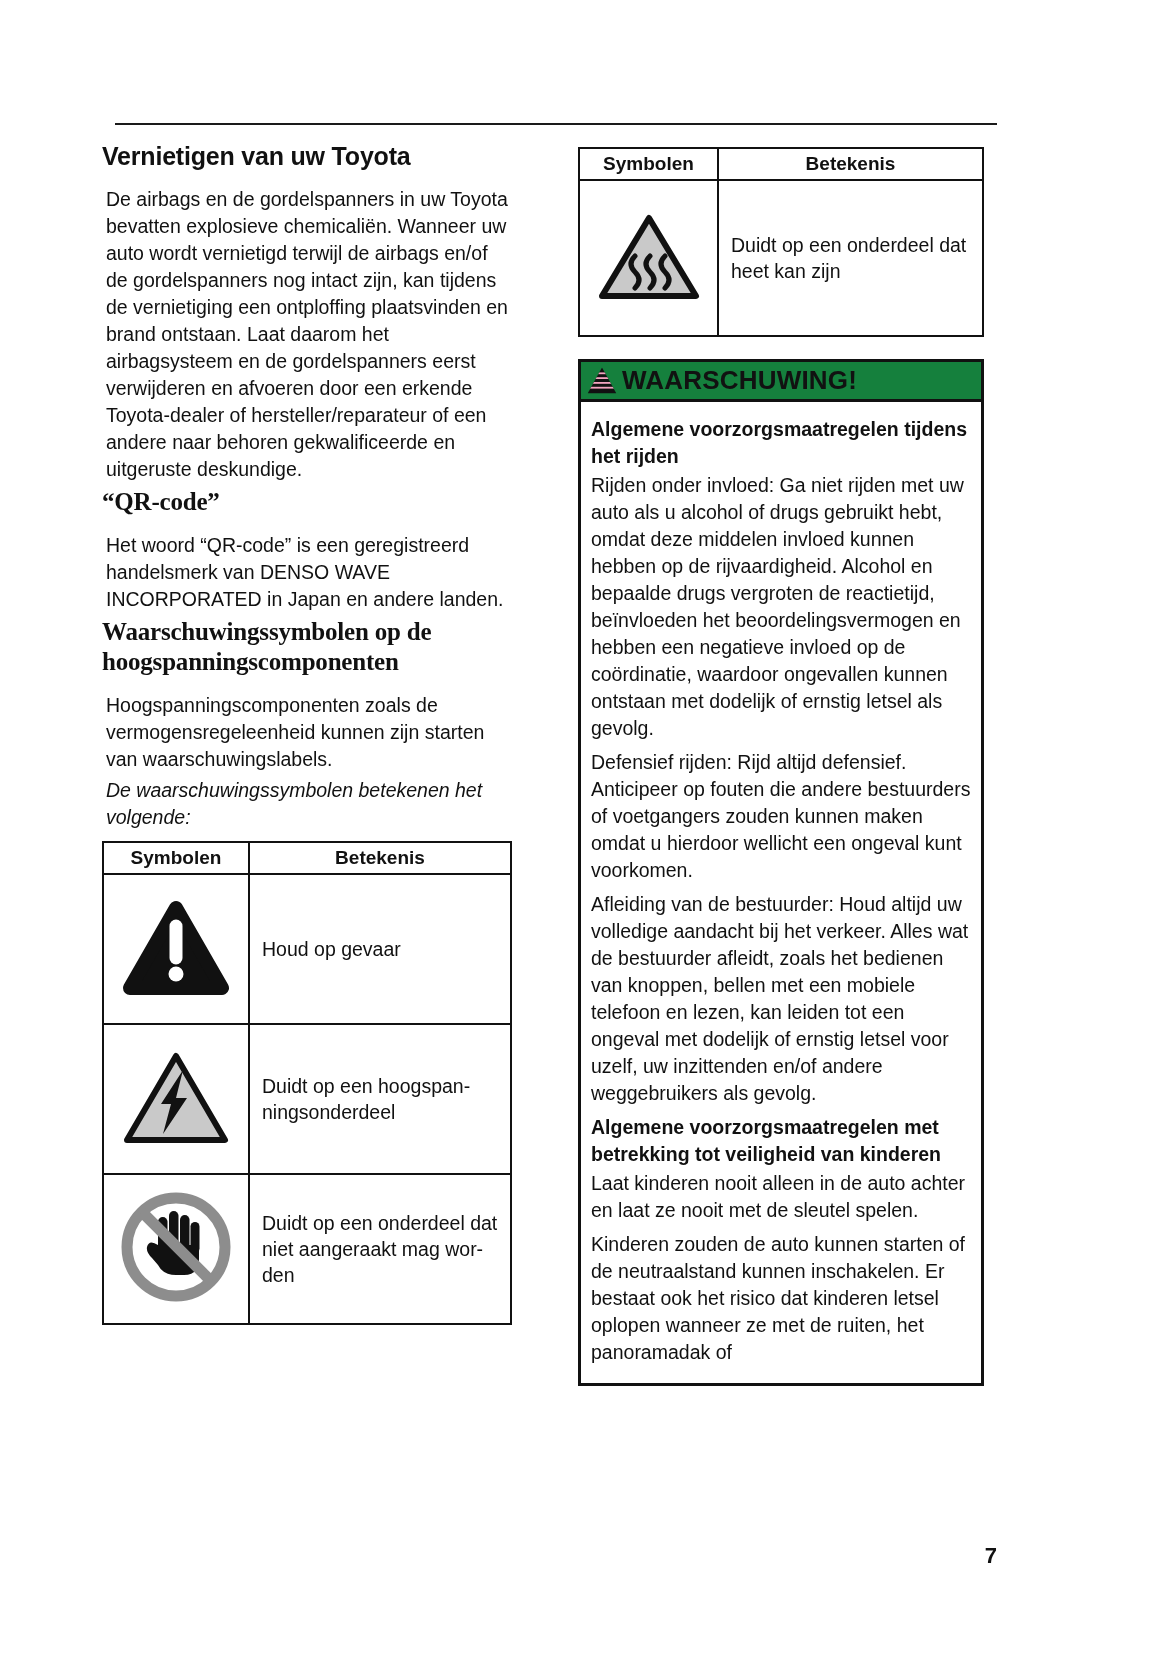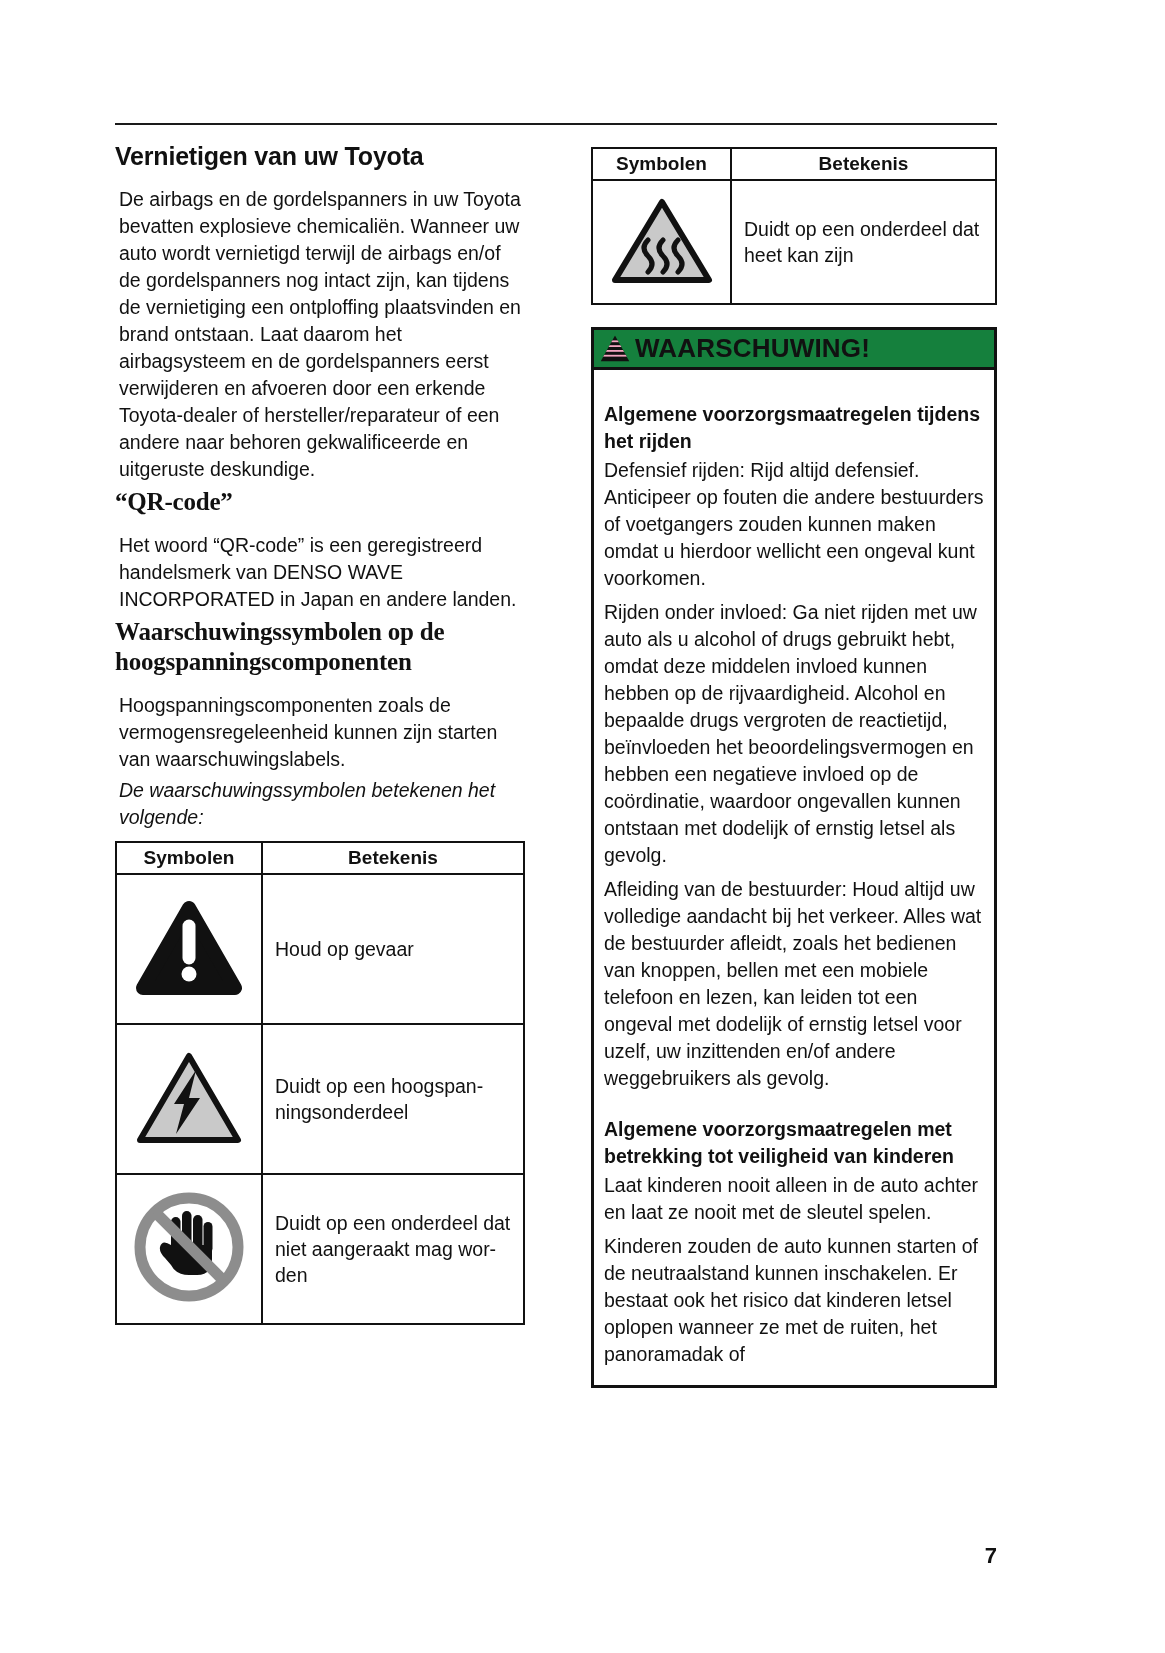--- a/index.html
+++ b/index.html
@@ -5,40 +5,40 @@
   html, body { margin: 0; padding: 0; }
   body {
     width: 1165px; height: 1653px;
     background: #ffffff;
     font-family: "Liberation Sans", sans-serif;
     color: #111111;
     position: relative;
     overflow: hidden;
   }
   .top-rule { position: absolute; left: 115px; top: 123px; width: 882px; height: 2px; background: #1a1a1a; }
-  .columns { position: absolute; left: 115px; top: 141px; width: 882px; display: flex; gap: 66px; justify-content: flex-end; }
+  .columns { position: absolute; left: 102px; top: 141px; width: 882px; display: flex; gap: 66px; justify-content: flex-end; }
   .col-left { width: 410px; }
   .col-right { width: 406px; }
   h2.sec { font-size: 25px; font-weight: bold; margin: 0 0 15px 0; letter-spacing: -0.2px; line-height: 30px; }
   .sec-mt { margin-top: 27px; font-family: Liberation Serif, serif; }
   p.body { font-size: 19.5px; line-height: 27px; margin: 4px; }
   .gap12 { margin-top: 12px; font-style: italic; }
   table.sym-table { border-collapse: collapse; width: 100%; margin-top: 10px; table-layout: fixed; }
   .sym-table th, .sym-table td { border: 2px solid #111; }
   .sym-table th { font-size: 19px; font-weight: bold; text-align: center; padding: 4px 2px; }
   td.sym-cell { width: 140px; text-align: center; vertical-align: middle; }
   td.meaning-cell { font-size: 19.5px; line-height: 26px; padding: 10px 12px; vertical-align: middle; }
   .col-right td.sym-cell { width: 133px; }
   .lt-row { height: 150px; }
-  .rt-row { height: 124px; }
+  .rt-row { height: 156px; }
   .warning-box { border: 3px solid #111; margin-top: 22px; }
   .warning-header { background: #15803d; border-bottom: 3px solid #111; display: flex; align-items: center; padding: 3px 6px; }
   .warning-title { font-size: 26px; font-weight: bold; letter-spacing: 0.2px; }
   .warning-body { padding: 7px 10px 10px 10px; }
-  .warning-body h3 { font-size: 19.5px; line-height: 27px; margin: 24px 0 2px 0; }
+  .warning-body h3 { font-size: 19.5px; line-height: 27px; margin: 7px 0 2px 0; }
   .warning-body p { font-size: 19.5px; line-height: 27px; margin: 0 0 7px 0; }
   .page-number { position: absolute; top: 1543px; right: 168px; font-size: 22px; font-weight: bold; }
   .w-icon { margin-right: 5px; display: block; }
   svg { display: inline-block; }
 </style>
 </head>
 <body>
 
 <div class="top-rule"></div>
 
@@ -138,22 +138,22 @@
               <rect y="34" width="100" height="6"></rect>
               <rect y="50" width="100" height="6"></rect>
               <rect y="66" width="100" height="6"></rect>
             </g>
           </g>
         </svg>
         <span class="warning-title">WAARSCHUWING!</span>
       </div>
       <div class="warning-body">
         <h3>Algemene voorzorgsmaatregelen tijdens het rijden</h3>
+        <p>Rijden onder invloed: Ga niet rijden met uw auto als u alcohol of drugs gebruikt hebt, omdat deze middelen invloed kunnen hebben op de rijvaardigheid. Alcohol en bepaalde drugs vergroten de reactietijd, beïnvloeden het beoordelingsvermogen en hebben een negatieve invloed op de coördinatie, waardoor ongevallen kunnen ontstaan met dodelijk of ernstig letsel als gevolg.</p>
         <p>Defensief rijden: Rijd altijd defensief. Anticipeer op fouten die andere bestuurders of voetgangers zouden kunnen maken omdat u hierdoor wellicht een ongeval kunt voorkomen.</p>
-        <p>Rijden onder invloed: Ga niet rijden met uw auto als u alcohol of drugs gebruikt hebt, omdat deze middelen invloed kunnen hebben op de rijvaardigheid. Alcohol en bepaalde drugs vergroten de reactietijd, beïnvloeden het beoordelingsvermogen en hebben een negatieve invloed op de coördinatie, waardoor ongevallen kunnen ontstaan met dodelijk of ernstig letsel als gevolg.</p>
         <p>Afleiding van de bestuurder: Houd altijd uw volledige aandacht bij het verkeer. Alles wat de bestuurder afleidt, zoals het bedienen van knoppen, bellen met een mobiele telefoon en lezen, kan leiden tot een ongeval met dodelijk of ernstig letsel voor uzelf, uw inzittenden en/of andere weggebruikers als gevolg.</p>
         <h3>Algemene voorzorgsmaatregelen met betrekking tot veiligheid van kinderen</h3>
         <p>Laat kinderen nooit alleen in de auto achter en laat ze nooit met de sleutel spelen.</p>
         <p>Kinderen zouden de auto kunnen starten of de neutraalstand kunnen inschakelen. Er bestaat ook het risico dat kinderen letsel oplopen wanneer ze met de ruiten, het panoramadak of</p>
       </div>
     </div>
   </div>
 
 </div>
 

